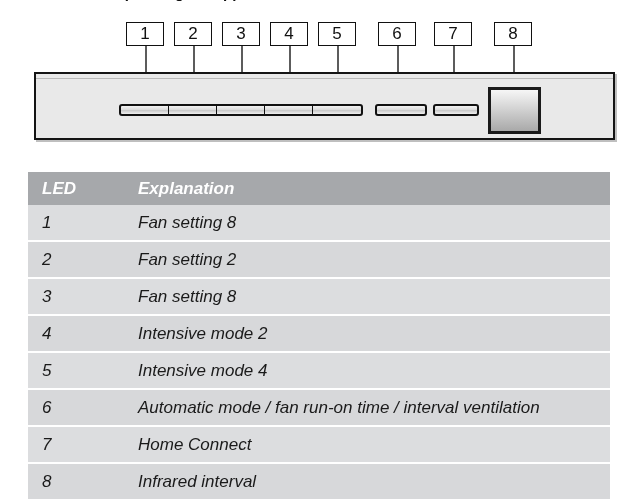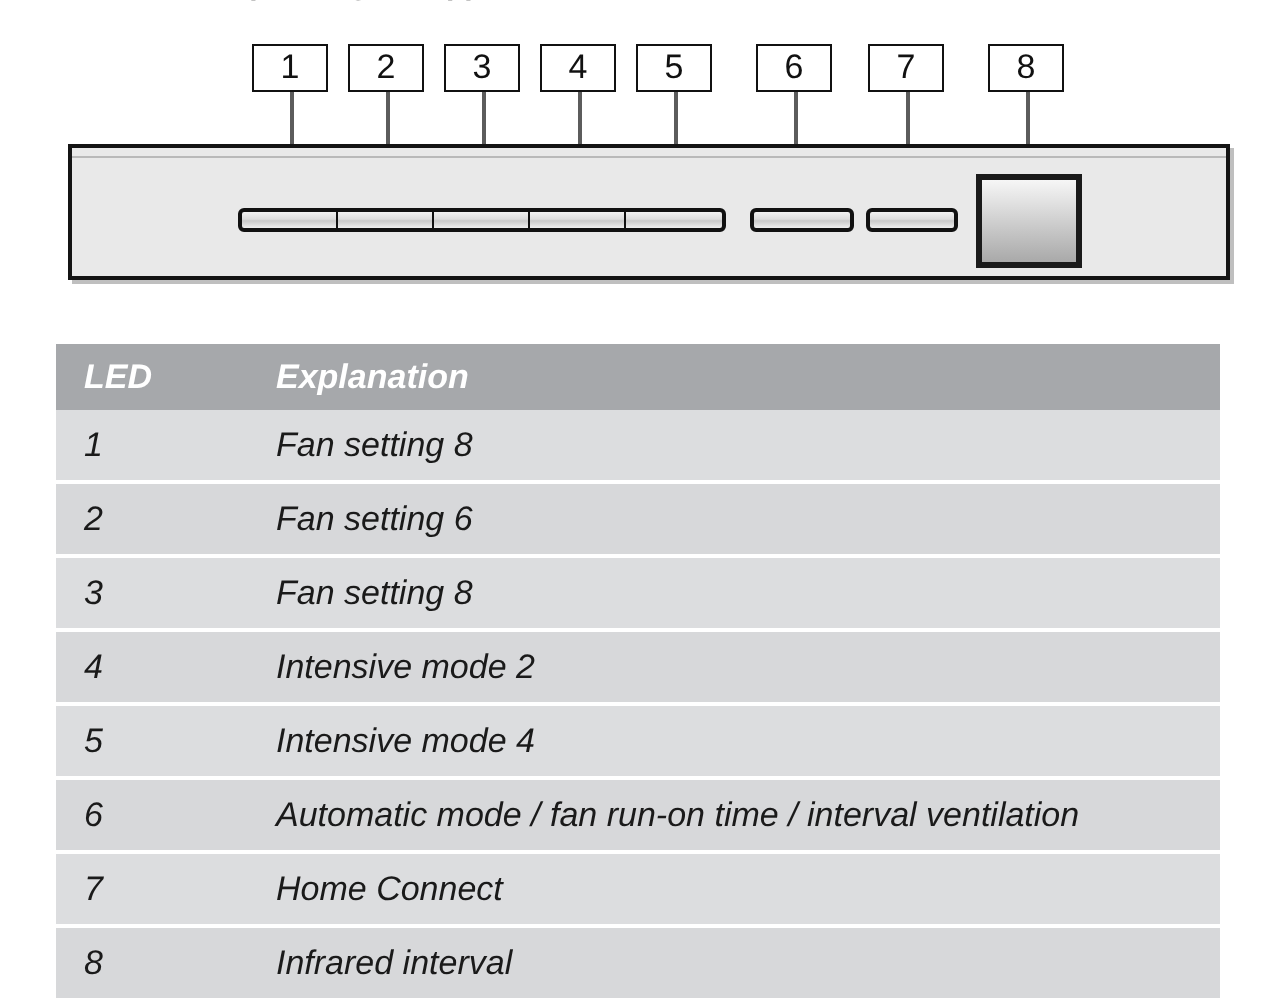--- a/index.html
+++ b/index.html
@@ -215,21 +215,21 @@
       <th class="col-expl">Explanation</th>
     </tr>
   </thead>
   <tbody id="table-body">
       <tr>
         <td class="col-led">1</td>
         <td class="col-expl">Fan setting 8</td>
       </tr>
       <tr>
         <td class="col-led">2</td>
-        <td class="col-expl">Fan setting 6</td>
+        <td class="col-expl">Fan setting 2</td>
       </tr>
       <tr>
         <td class="col-led">3</td>
         <td class="col-expl">Fan setting 8</td>
       </tr>
       <tr>
         <td class="col-led">4</td>
         <td class="col-expl">Intensive mode 2</td>
       </tr>
       <tr>

